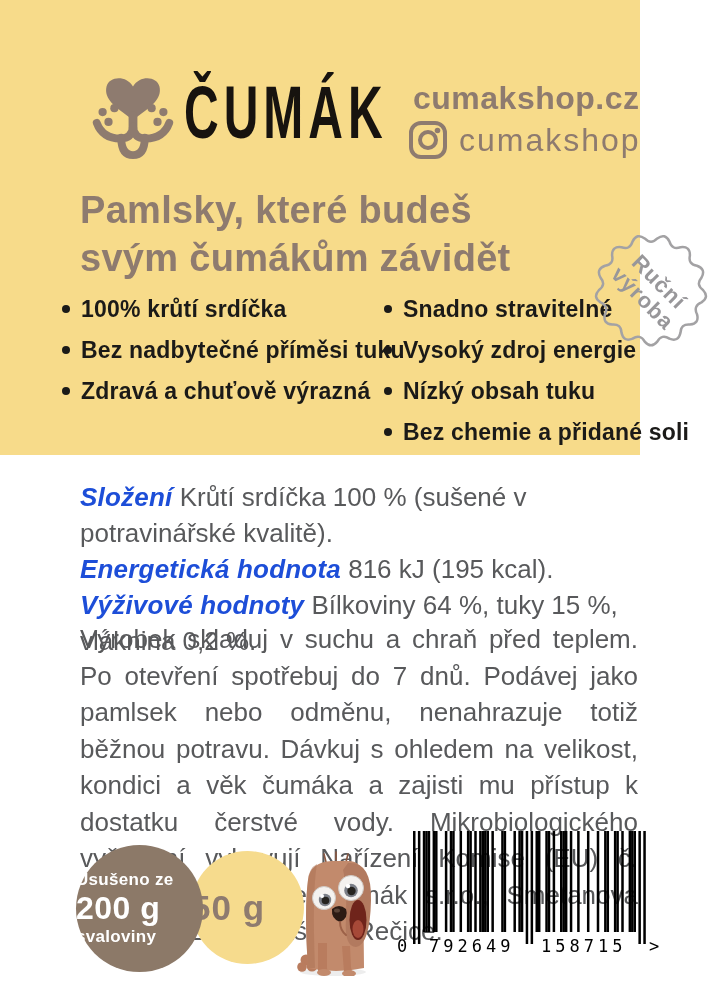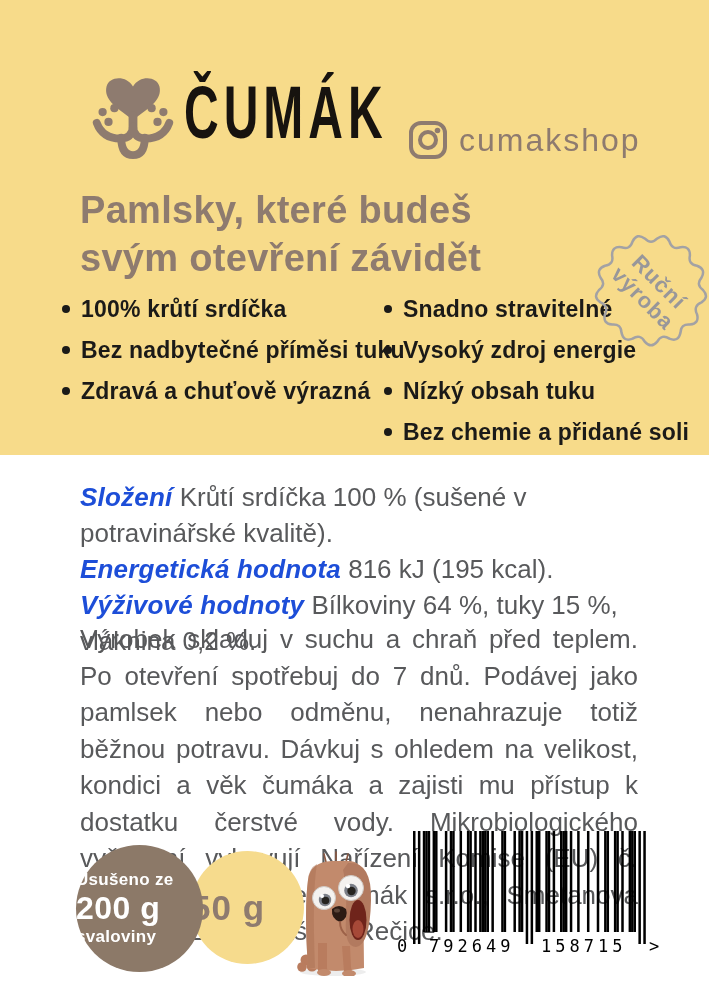--- a/index.html
+++ b/index.html
@@ -1,21 +1,21 @@
 <!DOCTYPE html>
 <html><head>
 <meta charset="utf-8">
 <style>
   html,body{margin:0;padding:0;background:#ffffff;}
   .label{
     position:relative;width:709px;height:1000px;background:#ffffff;
     font-family:"Liberation Sans",sans-serif;overflow:hidden;
   }
   
-  .header{position:absolute;left:0;top:0;width:709px;height:455px;background:#f7db8a;}
+  .header{position:absolute;left:0;top:0;width:640px;height:455px;background:#f7db8a;}
   .logo-icon{position:absolute;left:84px;top:66px;width:98px;height:100px;}
   .wordmark{
     position:absolute;left:184px;top:70px;color:#17130f;
     font-size:48px;font-weight:bold;letter-spacing:5px;
     transform:scaleY(1.55);transform-origin:top left;white-space:nowrap;
   }
   .website{
     position:absolute;left:413px;top:80px;color:#8e7b6f;
     font-size:32px;font-weight:bold;letter-spacing:.5px;white-space:nowrap;
   }
@@ -82,33 +82,34 @@
             <circle cx="25" cy="56" r="4.2"></circle>
           <circle cx="69" cy="42" r="4.2"></circle>
             <circle cx="81" cy="46" r="4.2"></circle>
             <circle cx="75" cy="56" r="4.2"></circle>
         </g>
       </g>
     </svg>
 
     <div class="wordmark">ČUMÁK</div>
 
+    <div class="website">cumakshop.cz</div>
 
     <div class="ig-row">
       <svg viewBox="0 0 40 40">
         <rect x="3" y="3" width="34" height="34" rx="10" fill="none" stroke="#8e7b6f" stroke-width="4"></rect>
         <circle cx="20" cy="20" r="8" fill="none" stroke="#8e7b6f" stroke-width="4"></circle>
         <circle cx="29.5" cy="10.5" r="2.8" fill="#8e7b6f"></circle>
       </svg>
       <span class="ig-handle">cumakshop</span>
     </div>
 
     <div class="headline">
       <div>Pamlsky, které budeš</div>
-      <div>svým otevření závidět</div>
+      <div>svým čumákům závidět</div>
     </div>
 
     <ul class="features left">
       <li>
           <span class="dot"></span>
           <span class="txt">100% krůtí srdíčka</span>
         </li>
       <li>
           <span class="dot"></span>
           <span class="txt">Bez nadbytečné příměsi tuku</span>

